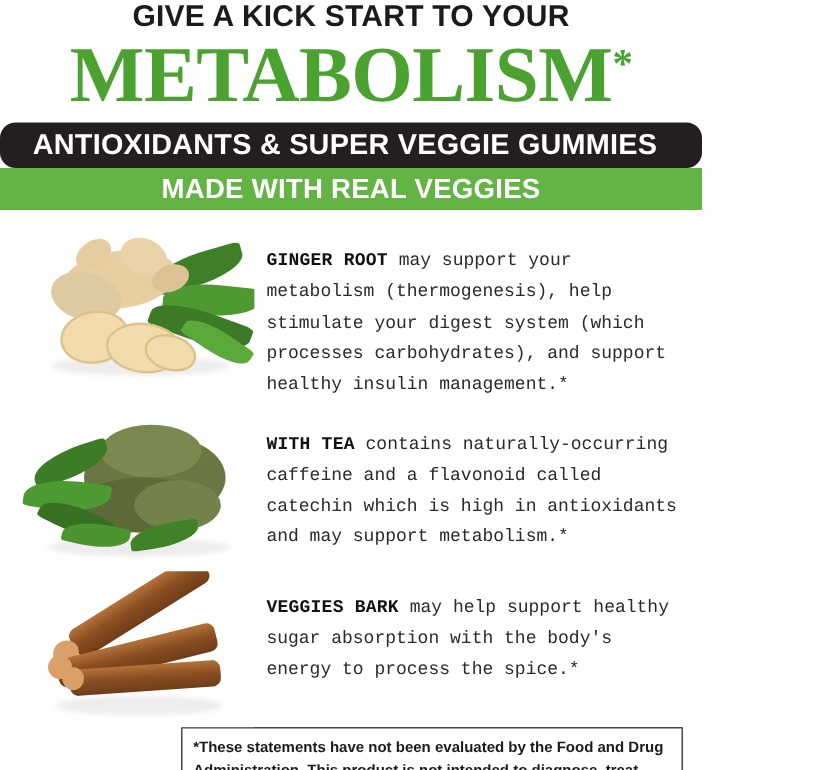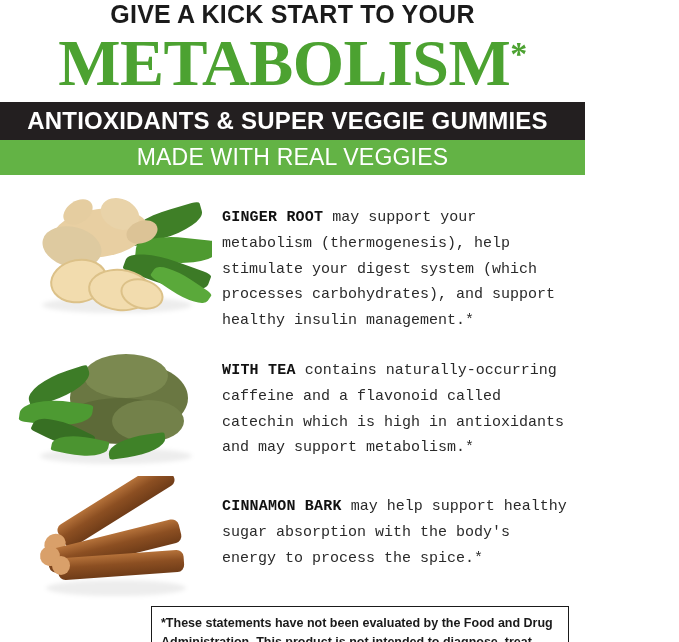--- a/index.html
+++ b/index.html
@@ -58,25 +58,26 @@
   .band-dark {
     background: #231f20;
     color: #ffffff;
     font-weight: bold;
     font-size: 24px;
     letter-spacing: 0.2px;
     text-align: center;
     padding: 6px 10px 7px 0;
     line-height: 1.05;
     white-space: nowrap;
+    border-radius: 13px;
   }
   .band-green {
     background: #63b345;
     color: #ffffff;
-    font-weight: normal;
+    font-weight: bold;
     font-size: 23px;
     letter-spacing: 0.2px;
     text-align: center;
     padding: 5px 0 6px 0;
     line-height: 1.05;
     white-space: nowrap;
   }
 
   
   .content {
@@ -242,21 +243,21 @@
       <div class="thumb">
         <div class="shadow-oval" style="left:30px; top:104px; width:140px; height:16px;"></div>
         <div class="cinn-stick" style="left:36px; top:16px; width:128px; height:26px; transform:rotate(-32deg);"></div>
         <div class="cinn-end" style="left:28px; top:58px; width:22px; height:20px; transform:rotate(-32deg);"></div>
         <div class="cinn-stick" style="left:30px; top:58px; width:136px; height:24px; transform:rotate(-14deg);"></div>
         <div class="cinn-end" style="left:24px; top:70px; width:20px; height:20px; transform:rotate(-14deg);"></div>
         <div class="cinn-stick" style="left:42px; top:78px; width:126px; height:22px; transform:rotate(-4deg);"></div>
         <div class="cinn-end" style="left:36px; top:80px; width:18px; height:19px;"></div>
       </div>
       <div class="row-text">
-        <span class="name">CINNAMON BARK</span><span> may help support healthy sugar absorption with the body's energy to process the spice.*</span>
+        <span class="name">VEGGIES BARK</span><span> may help support healthy sugar absorption with the body's energy to process the spice.*</span>
       </div>
     </div>
 
   </div>
 
   <div class="disclaimer-wrap">
     <div class="disclaimer">*These statements have not been evaluated by the Food and Drug Administration.  This product is not intended to diagnose, treat, cure or prevent any disease.</div>
   </div>
 
 </div>

